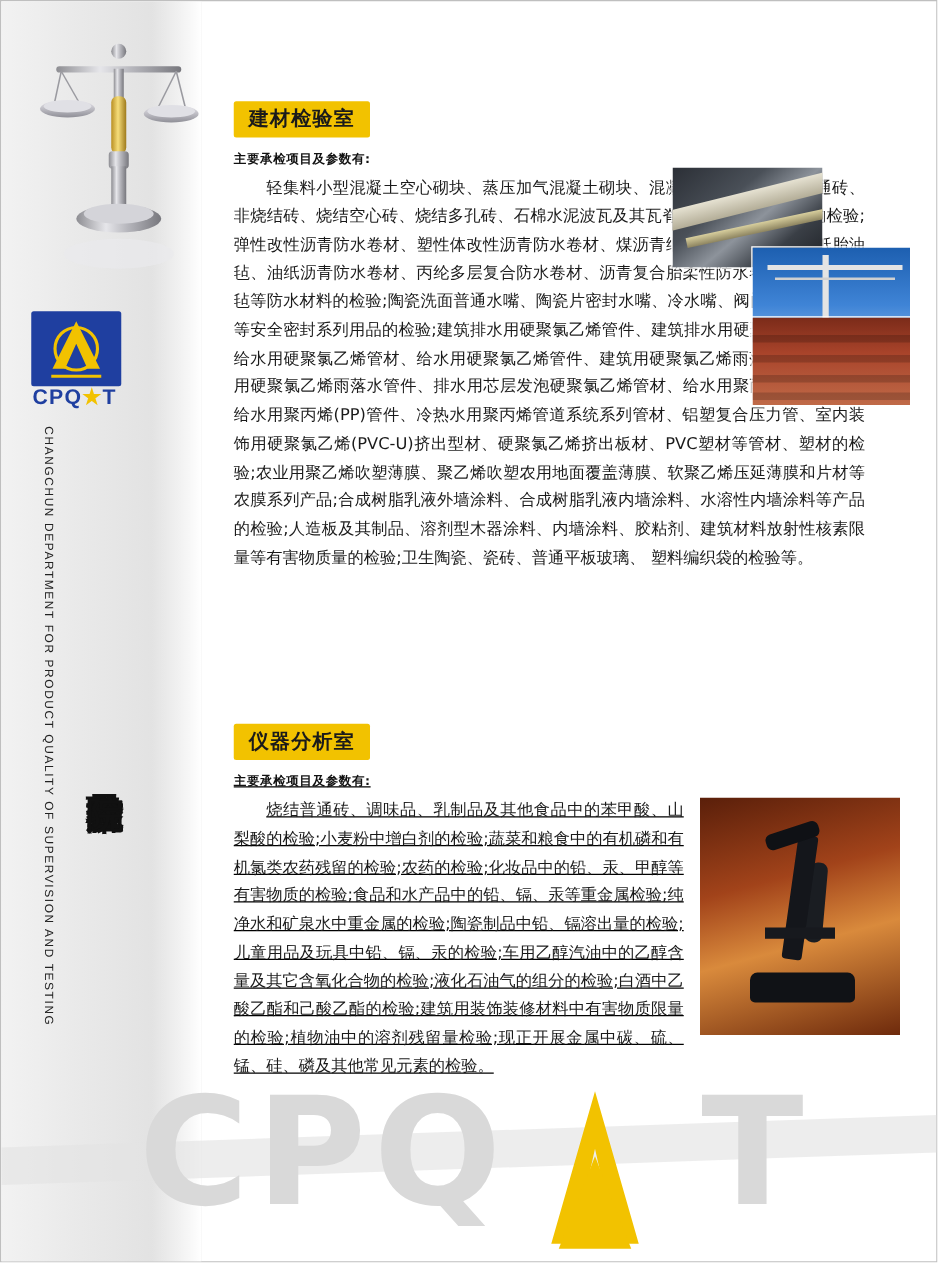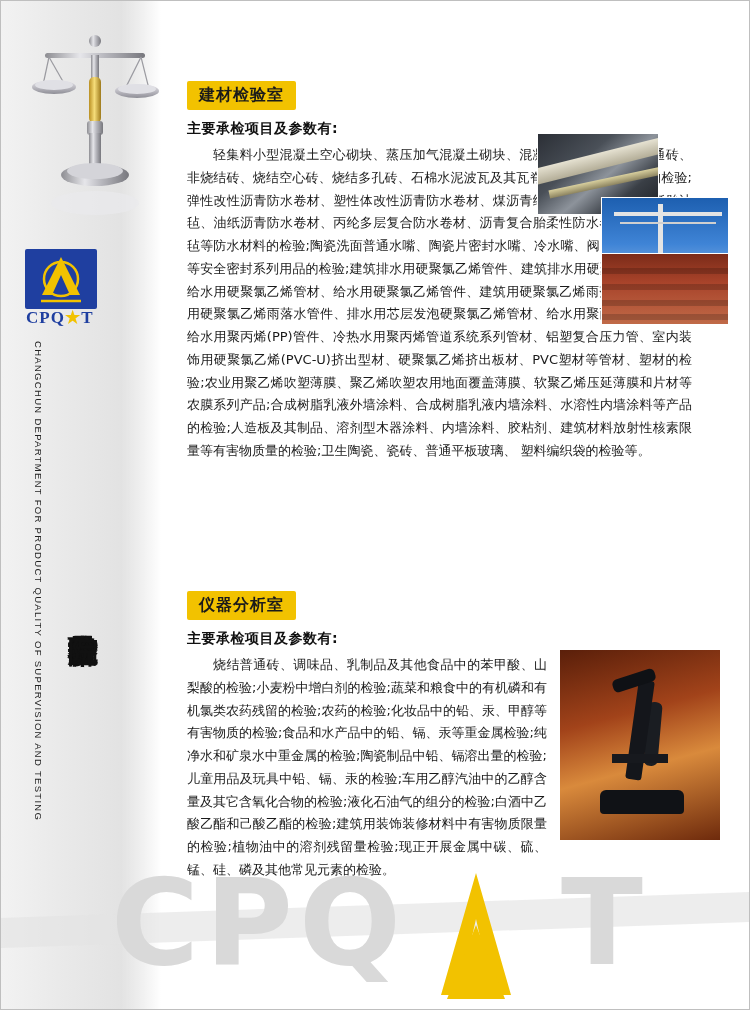--- a/index.html
+++ b/index.html
@@ -65,21 +65,21 @@
   }
   .logo-badge .mark {
     position: absolute;
     left: 0; top: 0;
     width: 72px; height: 60px;
   }
   .logo-badge .logo-text {
     position: absolute;
     left: 1px;
     top: 58px;
-    font-family: Liberation Serif, serif;
+    font-family: Liberation Sans, sans-serif;
     font-weight: bold;
     font-size: 17px;
     letter-spacing: 1px;
     color: #1f3fa0;
   }
   .logo-badge .logo-text .star {
     color: #f2c200;
   }
 
   
@@ -116,36 +116,36 @@
   .content {
     position: absolute;
     left: 186px;
     top: 0;
     width: 548px;
     height: 1010px;
   }
 
   .section { position: absolute; width: 100%; }
   .sec1 { top: 80px; }
-  .sec2 { top: 590px; }
+  .sec2 { top: 578px; text-decoration: underline; }
 
   .sec-tag {
     display: inline-block;
     background: #f2c200;
     color: #1a1a1a;
     font-size: 16px;
     font-weight: bold;
     padding: 4px 12px 4px 12px;
     border-radius: 2px;
     font-family: "DejaVu Sans", sans-serif;
     letter-spacing: 1px;
   }
   .sec-sub {
     margin-top: 10px;
-    font-size: 14px;
+    font-size: 10px;
     font-weight: bold;
     color: #111111;
     font-family: "DejaVu Sans", sans-serif;
     letter-spacing: 0.5px;
   }
   .sec-body {
     margin-top: 6px;
     font-size: 13px;
     color: #1a1a1a;
     line-height: 1.75;

